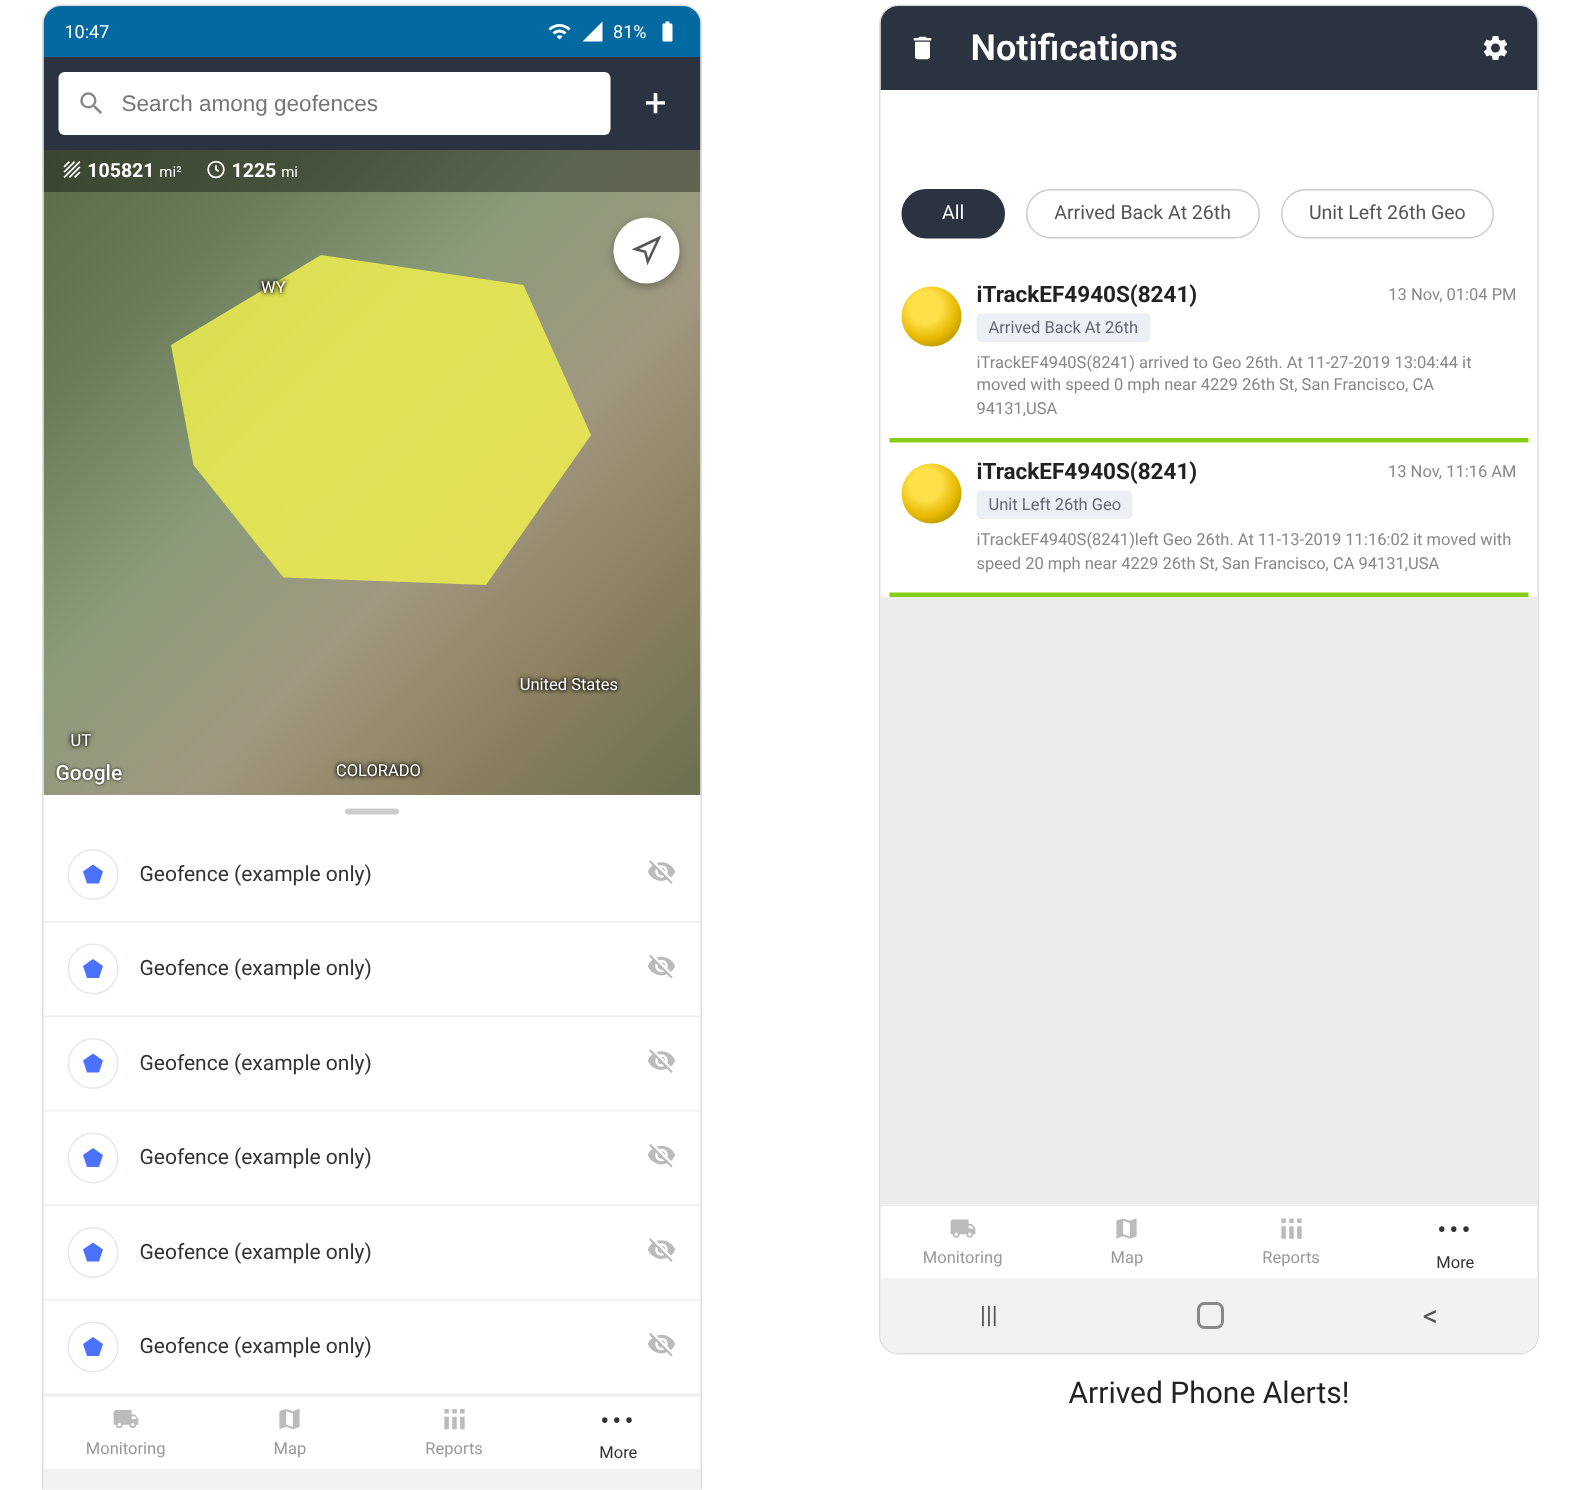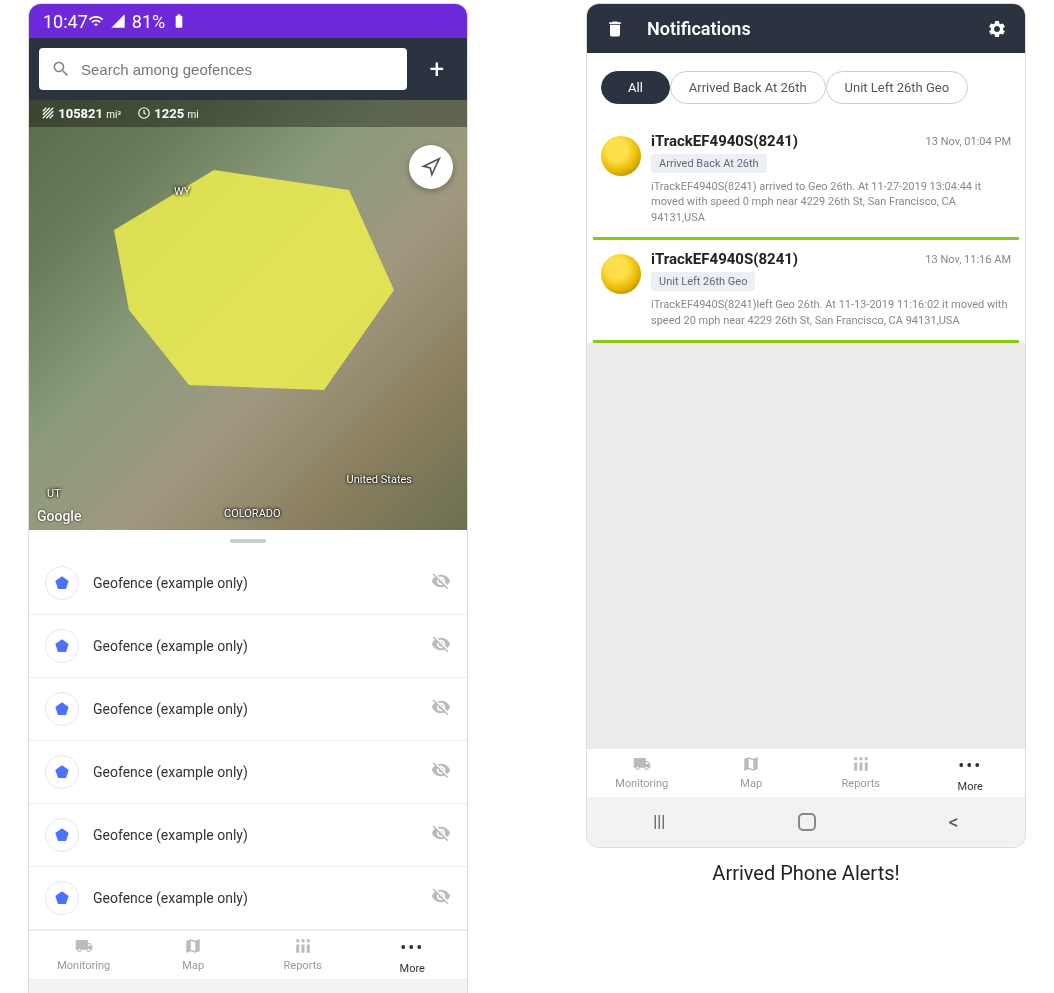--- a/index.html
+++ b/index.html
@@ -17,27 +17,28 @@
   justify-content: center;
 }
 .phone {
   width: 438px;
   border-radius: 12px;
   overflow: hidden;
   background: #fff;
   box-shadow: 0 0 0 1px #ddd;
 }
 .status-bar {
-  background: #6d28d9;
+  background: #0369a1;
   color: #fff;
   height: 34px;
   display: flex;
   align-items: center;
+  justify-content: space-between;
   padding: 0 14px;
-  font-size: 18px;
+  font-size: 12px;
 }
 .status-right {
   display: flex;
   align-items: center;
   gap: 6px;
 }
 .status-right svg { width: 16px; height: 16px; }
 
 .search-header {
   background: #2b3240;
@@ -188,30 +189,31 @@
 
 .notif-header {
   background: #2b3240;
   color: #fff;
   padding: 14px 18px;
   display: flex;
   align-items: center;
   gap: 22px;
 }
 .notif-header h1 {
-  font-size: 18px;
+  font-size: 24px;
   font-weight: 600;
   flex: 1;
 }
 
 .filter-chips {
   display: flex;
-  gap: 0;
+  gap: 14px;
   padding: 18px 14px;
   align-items: center;
+  margin-top: 48px;
 }
 .chip {
   border: 1px solid #ccc;
   border-radius: 18px;
   padding: 8px 18px;
   font-size: 13px;
   color: #555;
   background: #fff;
 }
 .chip.active {
@@ -333,21 +335,21 @@
         <polygon points="30,150 15,70 115,10 250,30 295,130 225,230 90,225" fill="rgba(238,238,80,0.85)"></polygon>
       </svg>
       <div class="loc-btn">
         <svg width="20" height="20" viewBox="0 0 24 24" fill="none" stroke="#555" stroke-width="2">
               <path d="M3 11l19-9-9 19-2-8-8-2z"></path>
             </svg>
       </div>
       <span class="map-label" style="top:85px;left:145px">WY</span>
       <span class="map-label" style="bottom:30px;left:18px">UT</span>
       <span class="map-label" style="bottom:10px;left:195px">COLORADO</span>
-      <span class="map-label" style="bottom:44px;right:55px">United States</span>
+      <span class="map-label" style="bottom:67px;right:55px">United States</span>
       <span class="google-logo">Google</span>
     </div>
 
     <div class="drag-handle"></div>
 
     <div class="geofence-list" id="geo-list">
           <div class="geofence-item">
     <div class="geo-icon">
       <svg width="16" height="16" viewBox="0 0 24 24" fill="#4a72ff">
                 <polygon points="12,2 22,9 18,21 6,21 2,9"></polygon>

